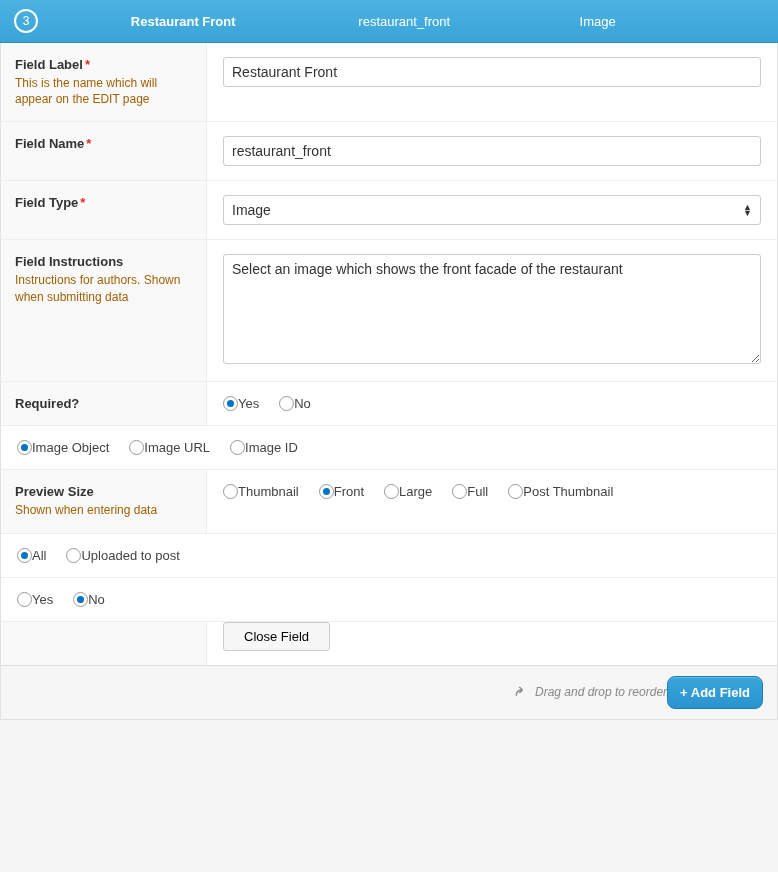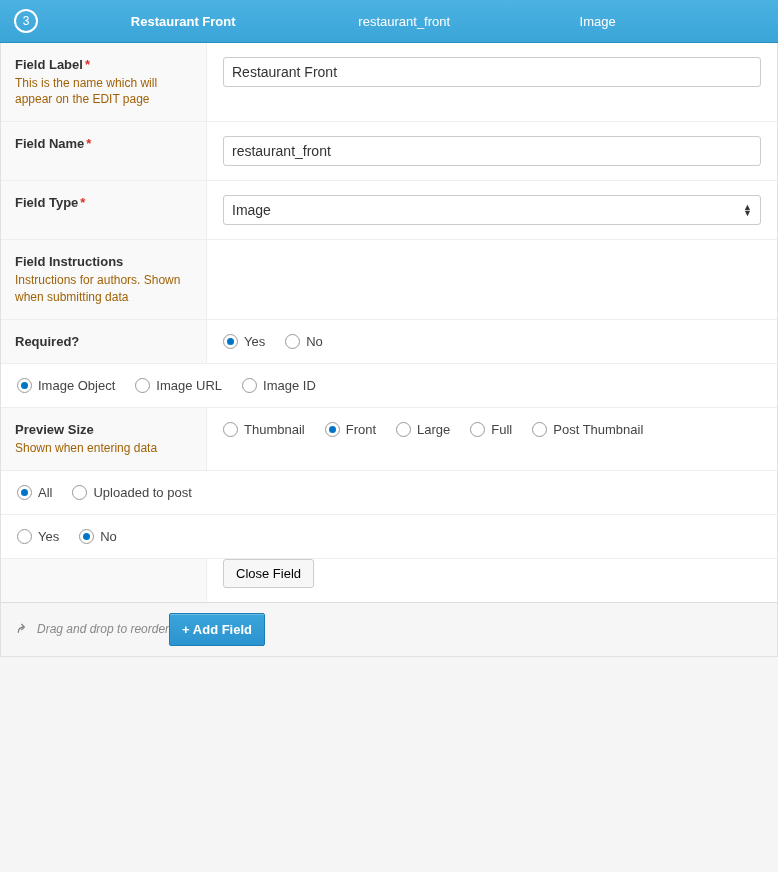--- a/index.html
+++ b/index.html
@@ -88,21 +88,20 @@
       flex-direction: column;
     }
     .radio-row {
       display: flex;
       gap: 20px;
       align-items: center;
     }
     .radio-row label {
       display: flex;
       align-items: center;
-      gap: 6px;
       font-size: 13px;
       cursor: pointer;
     }
     .radio {
       width: 15px;
       height: 15px;
       border: 1px solid #999;
       border-radius: 50%;
       display: flex;
       align-items: center;
@@ -110,51 +109,51 @@
       flex-shrink: 0;
     }
     .radio.checked::after {
       content: "";
       width: 7px;
       height: 7px;
       background: #0075c7;
       border-radius: 50%;
     }
     .btn {
-      padding: 6px 12px;
+      padding: 6px 20px;
       border: 1px solid #ccc;
       border-radius: 3px;
       background: #f7f7f7;
       font-size: 13px;
       cursor: pointer;
     }
     .footer {
       display: flex;
       align-items: center;
-      justify-content: flex-start;
+      justify-content: flex-end;
       padding: 10px 14px;
       background: #f6f6f6;
       border: 1px solid #e1e1e1;
       border-top: 1px solid #ddd;
     }
     .reorder-hint {
       color: #888;
       font-style: italic;
       font-size: 12px;
       display: flex;
       align-items: center;
       gap: 6px;
     }
     .reorder-hint svg { width: 16px; height: 16px; }
     .btn-primary {
       background: linear-gradient(#3aa4db, #2b94cf);
       border: 1px solid #1b7cb6;
       color: #fff;
       padding: 8px 12px;
-      border-radius: 2px;
+      border-radius: 8px;
       font-size: 13px;
       font-weight: 600;
       cursor: pointer;
       box-shadow: inset 0 1px 0 rgba(255,255,255,0.25);
     }
     .close-row { border-bottom: none; }
     .close-row .input-col { padding-top: 0; }
   </style>
 </head>
 <body>
@@ -206,20 +205,23 @@
         </span>
       </div>
     </div>
   </div>
 
   <div class="row">
     <div class="label-col">
       <div class="title">Field Instructions</div>
       <div class="desc">Instructions for authors. Shown when submitting data</div>
     </div>
+    <div class="input-col">
+      <textarea style="">Select an image which shows the front facade of the restaurant</textarea>
+    </div>
   </div>
 
   <div class="row">
     <div class="label-col">
       <div class="title">Required?</div>
     </div>
     <div class="input-col">
       <div class="radio-row">
         <label>
             <span class="radio checked"></span>

